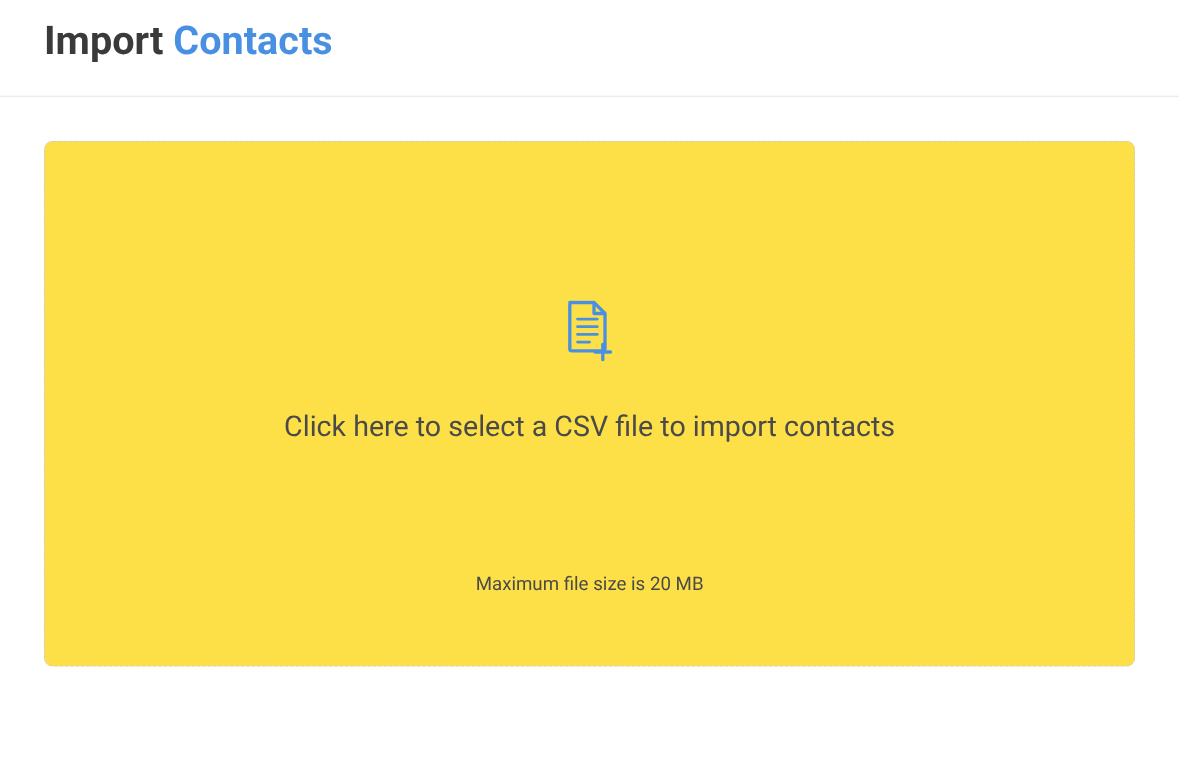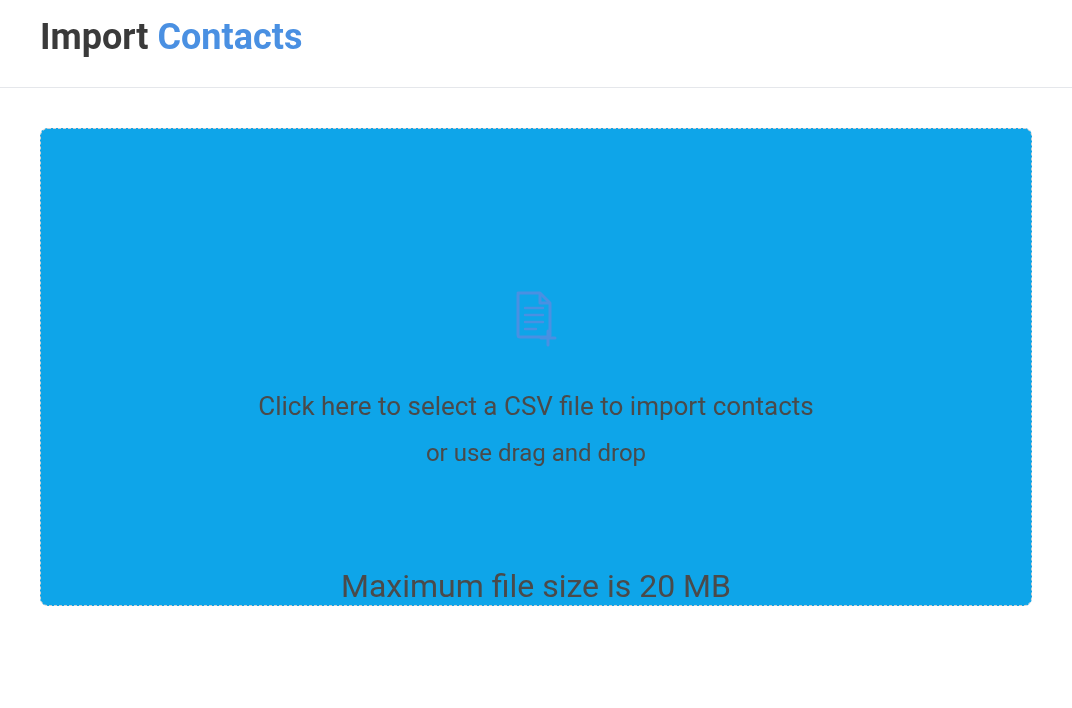--- a/index.html
+++ b/index.html
@@ -28,27 +28,27 @@
     }
     .title-accent {
       color: #4a90e2;
     }
     .content {
       padding: 40px;
     }
     .dropzone {
       border: 1.5px dashed #cfcfcf;
       border-radius: 8px;
-      background: #0ea5e9;
+      background: #fde047;
       width: 100%;
       height: 478px;
       display: flex;
       flex-direction: column;
       align-items: center;
-      justify-content: flex-end;
+      justify-content: center;
       padding-top: 80px;
       cursor: pointer;
     }
     .icon-wrap {
       margin-bottom: 44px;
     }
     .file-icon svg {
       width: 44px;
       height: 56px;
       display: block;
@@ -58,21 +58,21 @@
       color: #4a4a4a;
       margin-bottom: 18px;
       text-align: center;
     }
     .instr-secondary {
       font-size: 24px;
       color: #4a4a4a;
       text-align: center;
     }
     .instr-limit {
-      font-size: 32px;
+      font-size: 17px;
       color: #4a4a4a;
       margin-top: 100px;
       text-align: center;
     }
   </style>
 </head>
 <body>
 
 <div class="header">
   <h1 class="page-title">
@@ -94,16 +94,15 @@
           <line x1="11" y1="24" x2="29" y2="24" stroke="#4a90e2" stroke-width="2.5" stroke-linecap="round"></line>
           <line x1="11" y1="31" x2="29" y2="31" stroke="#4a90e2" stroke-width="2.5" stroke-linecap="round"></line>
           <line x1="11" y1="38" x2="22" y2="38" stroke="#4a90e2" stroke-width="2.5" stroke-linecap="round"></line>
 
           <line x1="34" y1="40" x2="34" y2="54" stroke="#4a90e2" stroke-width="3" stroke-linecap="round"></line>
           <line x1="27" y1="47" x2="41" y2="47" stroke="#4a90e2" stroke-width="3" stroke-linecap="round"></line>
         </svg>
       </span>
     </div>
     <div class="instr-primary">Click here to select a CSV file to import contacts</div>
-    <div class="instr-secondary">or use drag and drop</div>
     <div class="instr-limit">Maximum file size is 20 MB</div>
   </div>
 </div>
 
 </body></html>

